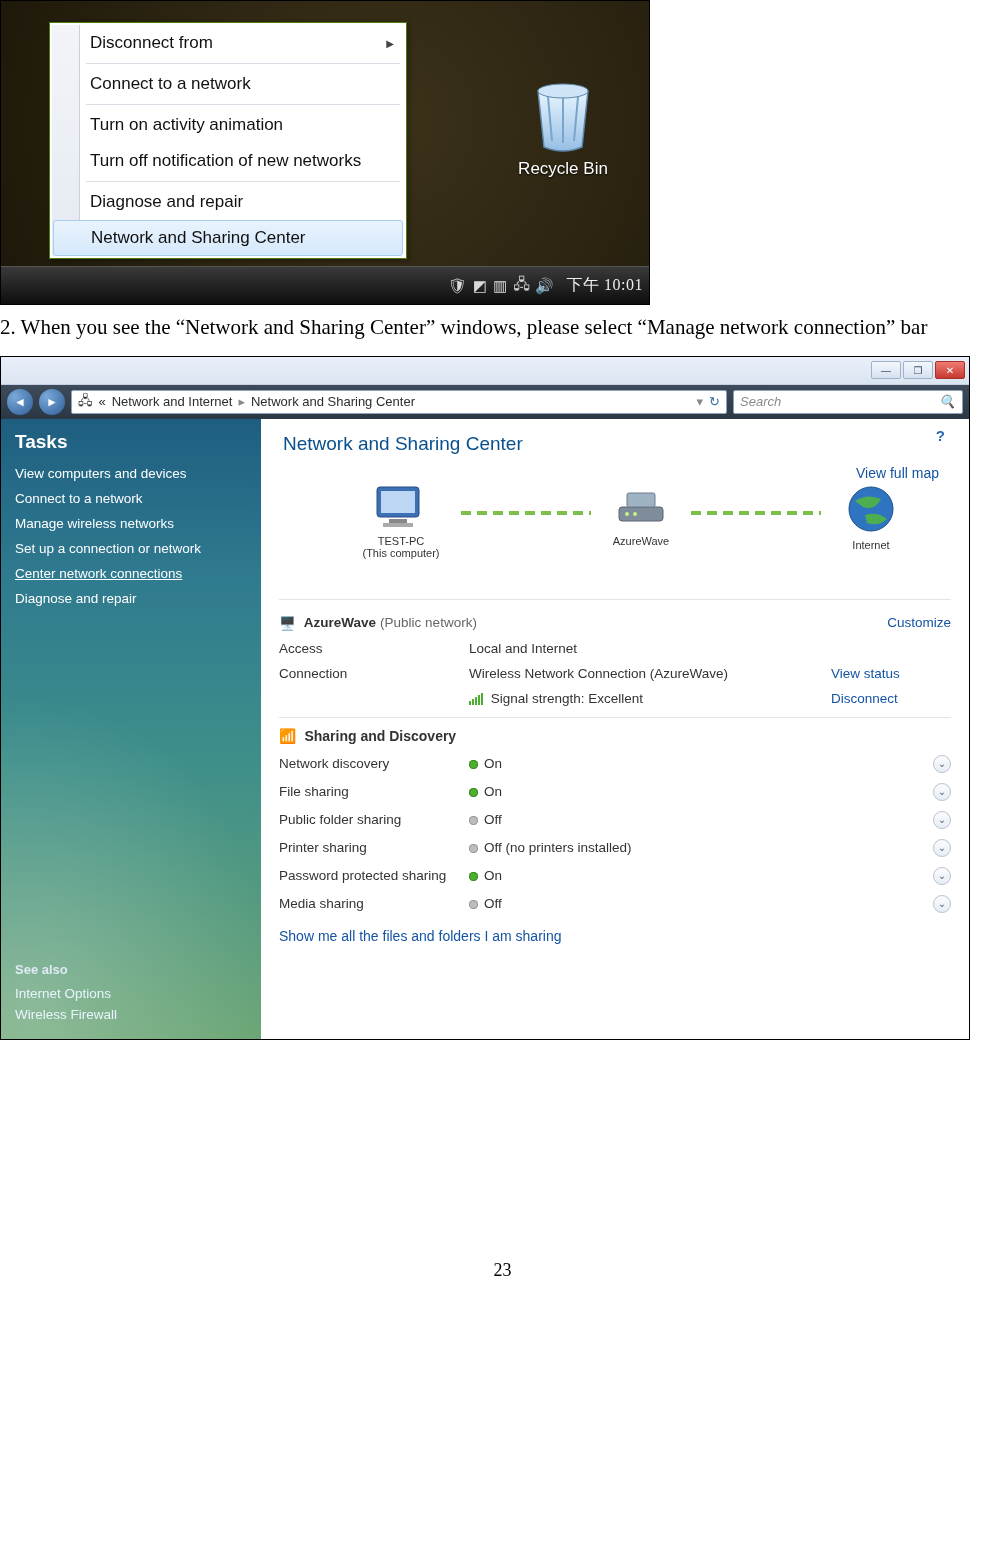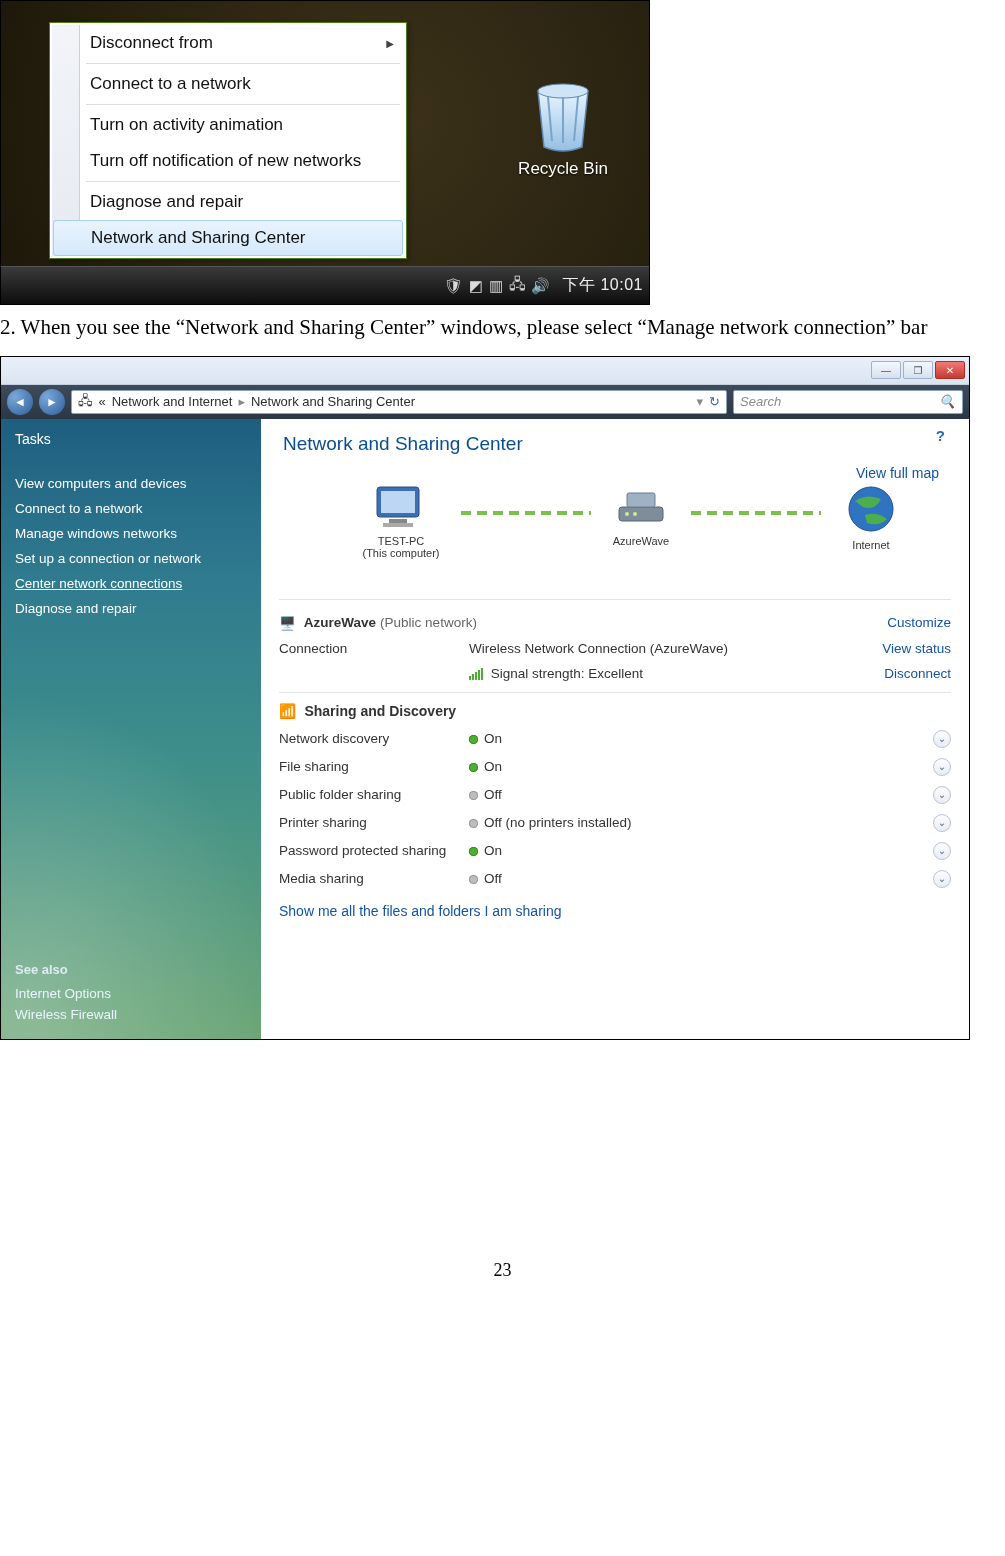--- a/index.html
+++ b/index.html
@@ -77,21 +77,21 @@
     left: 0; right: 0; bottom: 0; height: 38px;
     background: linear-gradient(#3a3a3a,#0d0d0d);
     border-top: 1px solid #555;
   }
   .tray {
     position: absolute; right: 6px; top: 0; bottom: 0;
     display: flex; align-items: center; gap: 6px;
     color: #eee; font-size: 16px;
   }
   .tray .ic { font-size: 15px; opacity: .9; }
-  .tray .clock { margin-left: 6px; letter-spacing: .5px; }
+  .tray .clock { margin-left: 6px; letter-spacing: .5px; font-family: Liberation Serif, serif; }
 
   
   .instr {
     font-family: "Times New Roman", serif;
     font-size: 21px;
     line-height: 1.55;
     margin: 4px 0 12px 0;
     max-width: 960px;
   }
 
@@ -147,21 +147,21 @@
   .sidebar {
     width: 260px;
     background:
       radial-gradient(ellipse 420px 520px at 10% 95%, rgba(255,255,255,.25) 0, transparent 60%),
       linear-gradient(180deg,#1e5e80 0,#2f7a8f 25%,#3e8f8a 55%,#6aa574 100%);
     color:#fff;
     padding: 10px 14px 12px;
     position: relative;
     font-size: 13.5px;
   }
-  .sidebar h4 { margin:2px 0 24px; font-size:14px; font-weight:normal; }
+  .sidebar h4 { margin:2px 0 8px; font-size:19px; font-weight:bold; }
   .task { padding: 5px 0; cursor: default; }
   .task.u { text-decoration: underline; }
   .seealso {
     position:absolute; left:14px; bottom:14px; right:14px;
     color:#e9f4ff; font-size:13.5px;
   }
   .seealso h5 { margin:0 0 6px; font-size:13px; font-weight:bold; color:#dfeaf5;}
   .seealso div { padding:3px 0; }
 
   .main {
@@ -182,21 +182,21 @@
   .node svg { display:block; margin:0 auto 4px; }
   .connline {
     position:absolute; top:40px; height:4px;
     background: repeating-linear-gradient(90deg,#7bbf4c 0 10px,transparent 10px 16px);
   }
   .hr { height:1px; background:#e1e5ea; margin:6px 0 10px; }
 
   .row { display:flex; align-items:center; padding:5px 0; font-size:13.5px; }
   .row .lab { width:190px; color:#333; }
   .row .val { flex:1; color:#333; }
-  .row .rt  { width:120px; text-align:right; }
+  .row .rt  { width:120px; text-align:left; }
   .ic-dot { display:inline-block; width:9px; height:9px; border-radius:50%; margin-right:6px; vertical-align:middle;}
   .on  { background:#4caf2f; box-shadow:0 0 0 1px #3b8a22 inset;}
   .off { background:#bdbdbd; box-shadow:0 0 0 1px #9a9a9a inset;}
   .expander {
     width:18px;height:18px;border:1px solid #b9c3d0;border-radius:50%;
     display:inline-flex;align-items:center;justify-content:center;
     background:linear-gradient(#fbfcfe,#e7edf5); color:#5b6b80; font-size:10px;
     float:right;
   }
 
@@ -286,21 +286,21 @@
       <span>Search</span>
       <span>🔍</span>
     </div>
   </div>
 
   <div class="body2">
     <div class="sidebar">
       <h4>Tasks</h4>
       <div class="task">View computers and devices</div>
       <div class="task">Connect to a network</div>
-      <div class="task">Manage windows networks</div>
+      <div class="task">Manage wireless networks</div>
       <div class="task">Set up a connection or network</div>
       <div class="task u">Center network connections</div>
       <div class="task">Diagnose and repair</div>
 
       <div class="seealso">
         <h5>See also</h5>
         <div>Internet Options</div>
         <div>Wireless Firewall</div>
       </div>
     </div>
@@ -349,20 +349,25 @@
 
       <div class="hr"></div>
 
       <div class="row">
         <span style="margin-right:8px">🖥️</span>
         <span class="netname">AzureWave</span>
         <span class="subtle" style="margin-left:4px">(Public network)</span>
         <span class="link" style="margin-left:auto">Customize</span>
       </div>
 
+      <div class="row">
+        <span class="lab">Access</span>
+        <span class="val">Local and Internet</span>
+        <span class="rt"></span>
+      </div>
       <div class="row">
         <span class="lab">Connection</span>
         <span class="val">Wireless Network Connection (AzureWave)</span>
         <span class="rt link">View status</span>
       </div>
       <div class="row">
         <span class="lab"></span>
         <span class="val">
           <svg class="signal-ic" width="14" height="12">
             <rect x="0" y="8" width="2" height="4" fill="#4caf2f"></rect>

